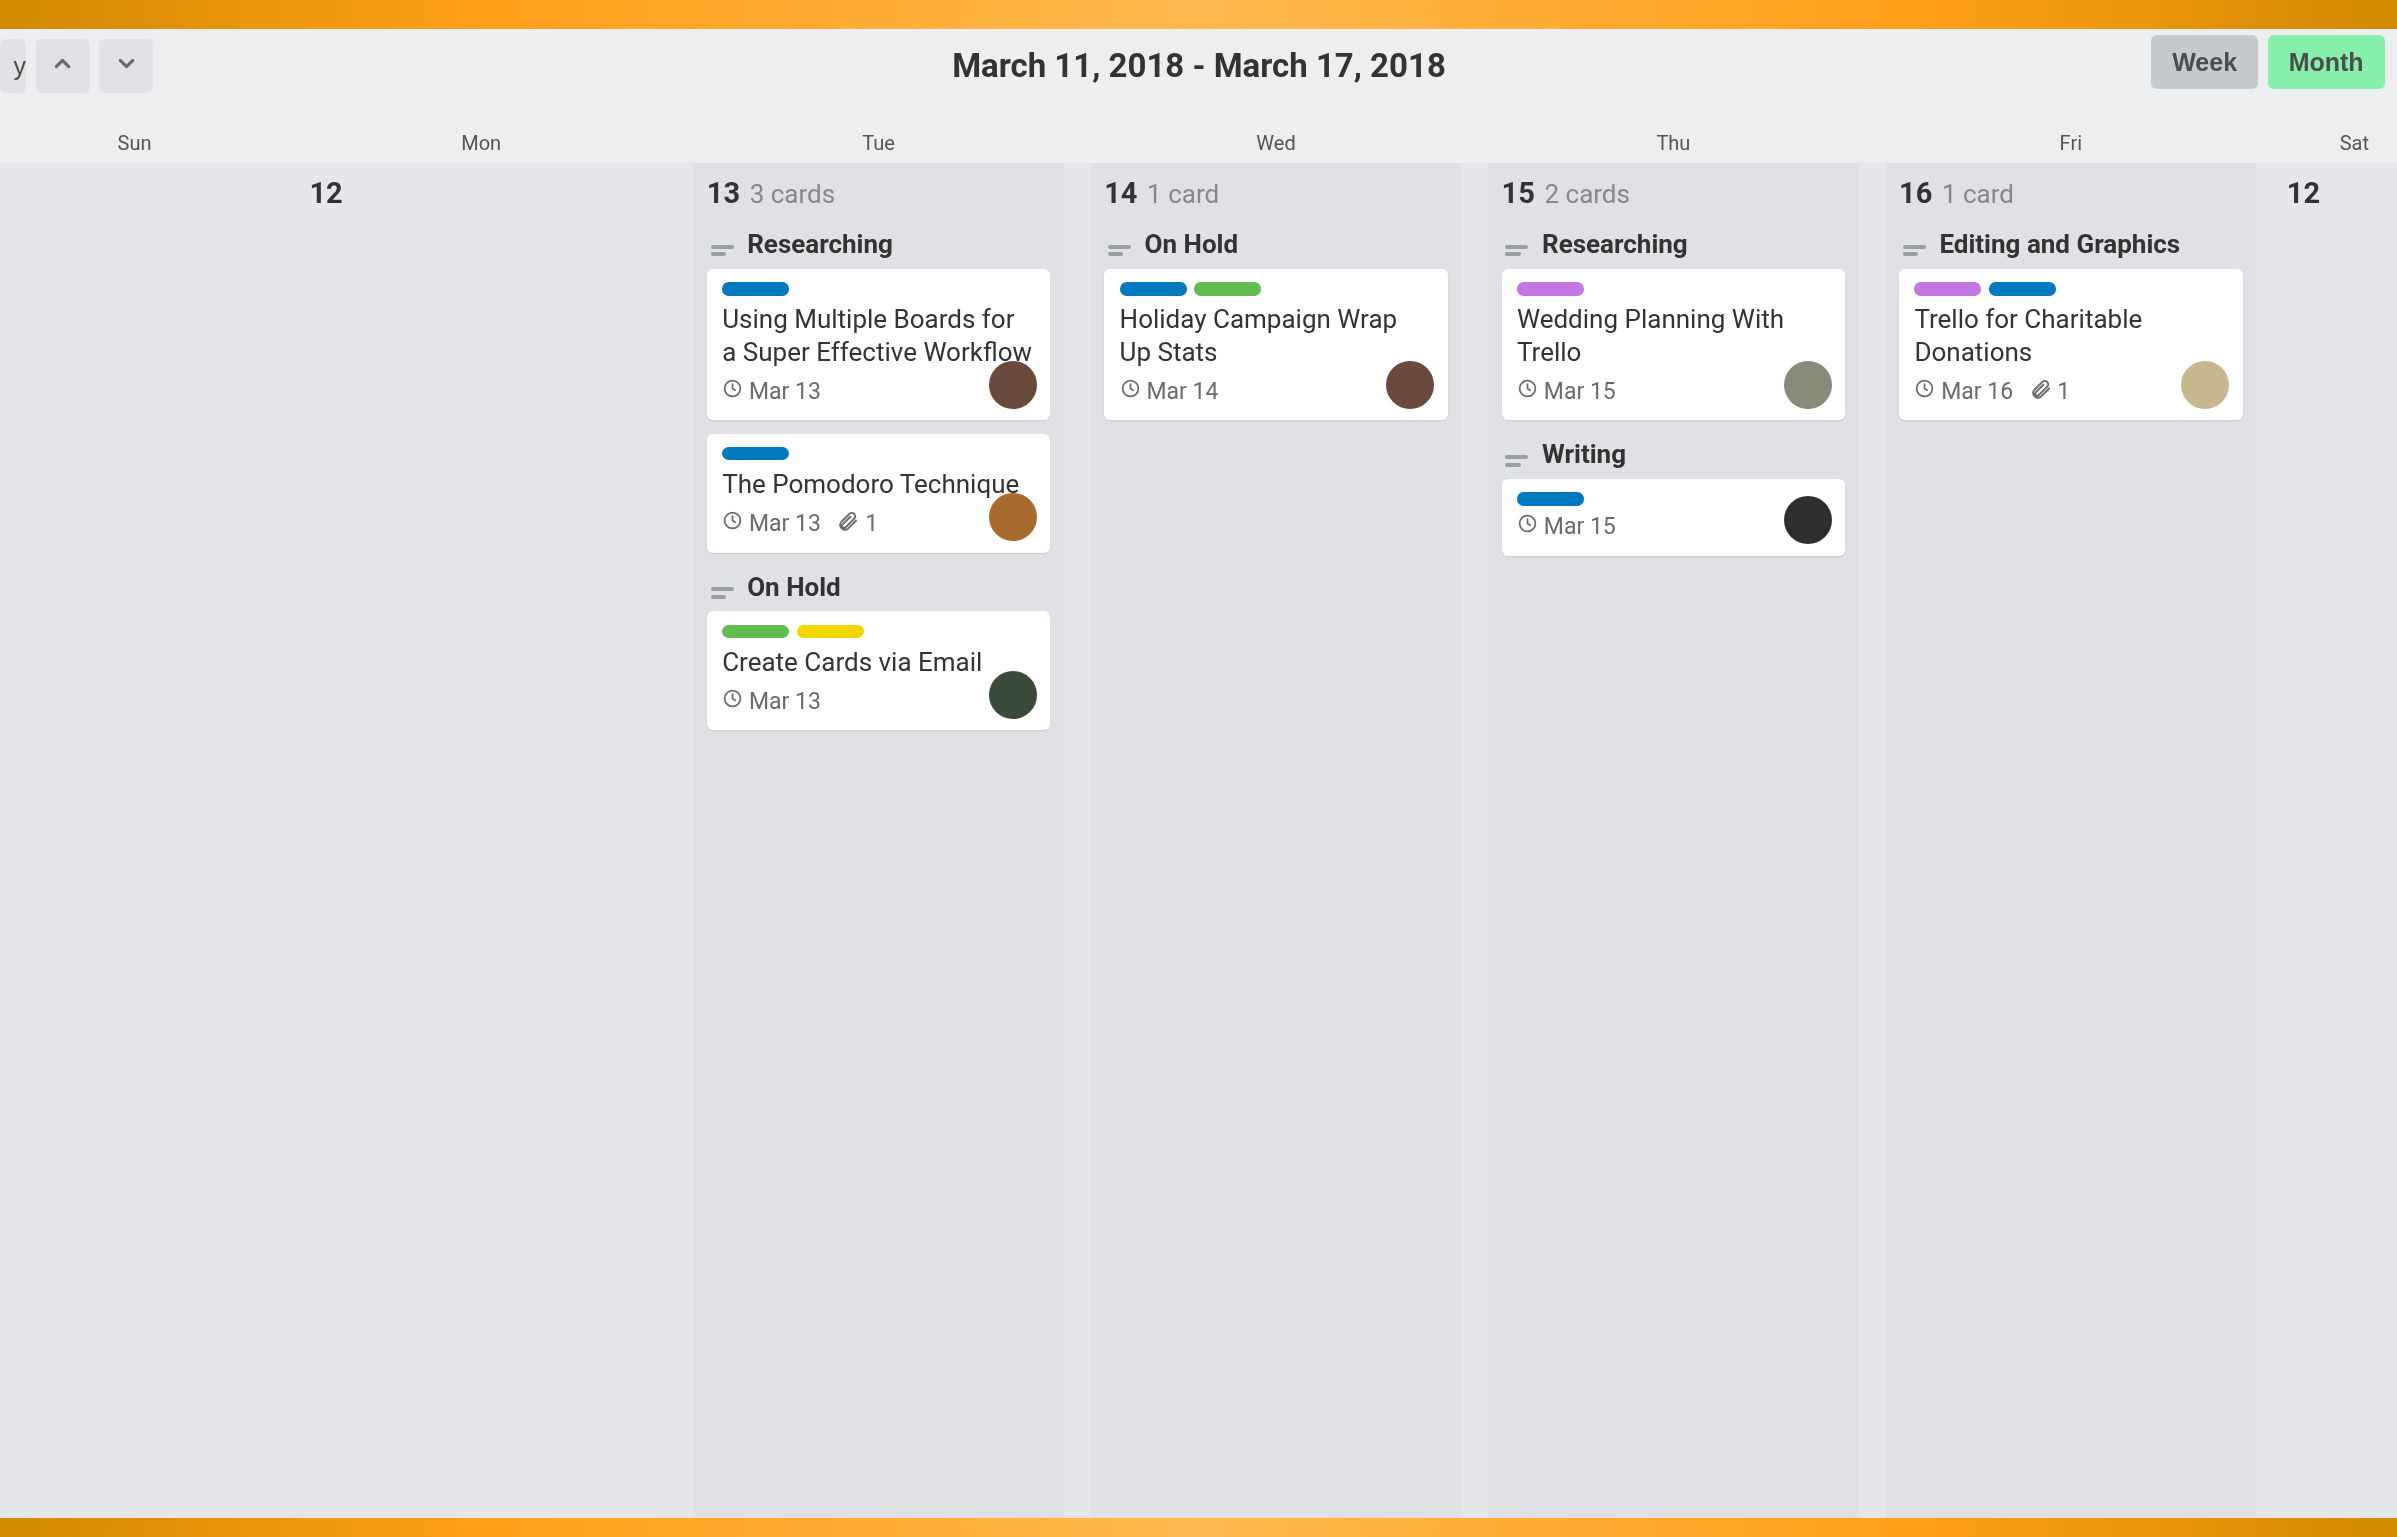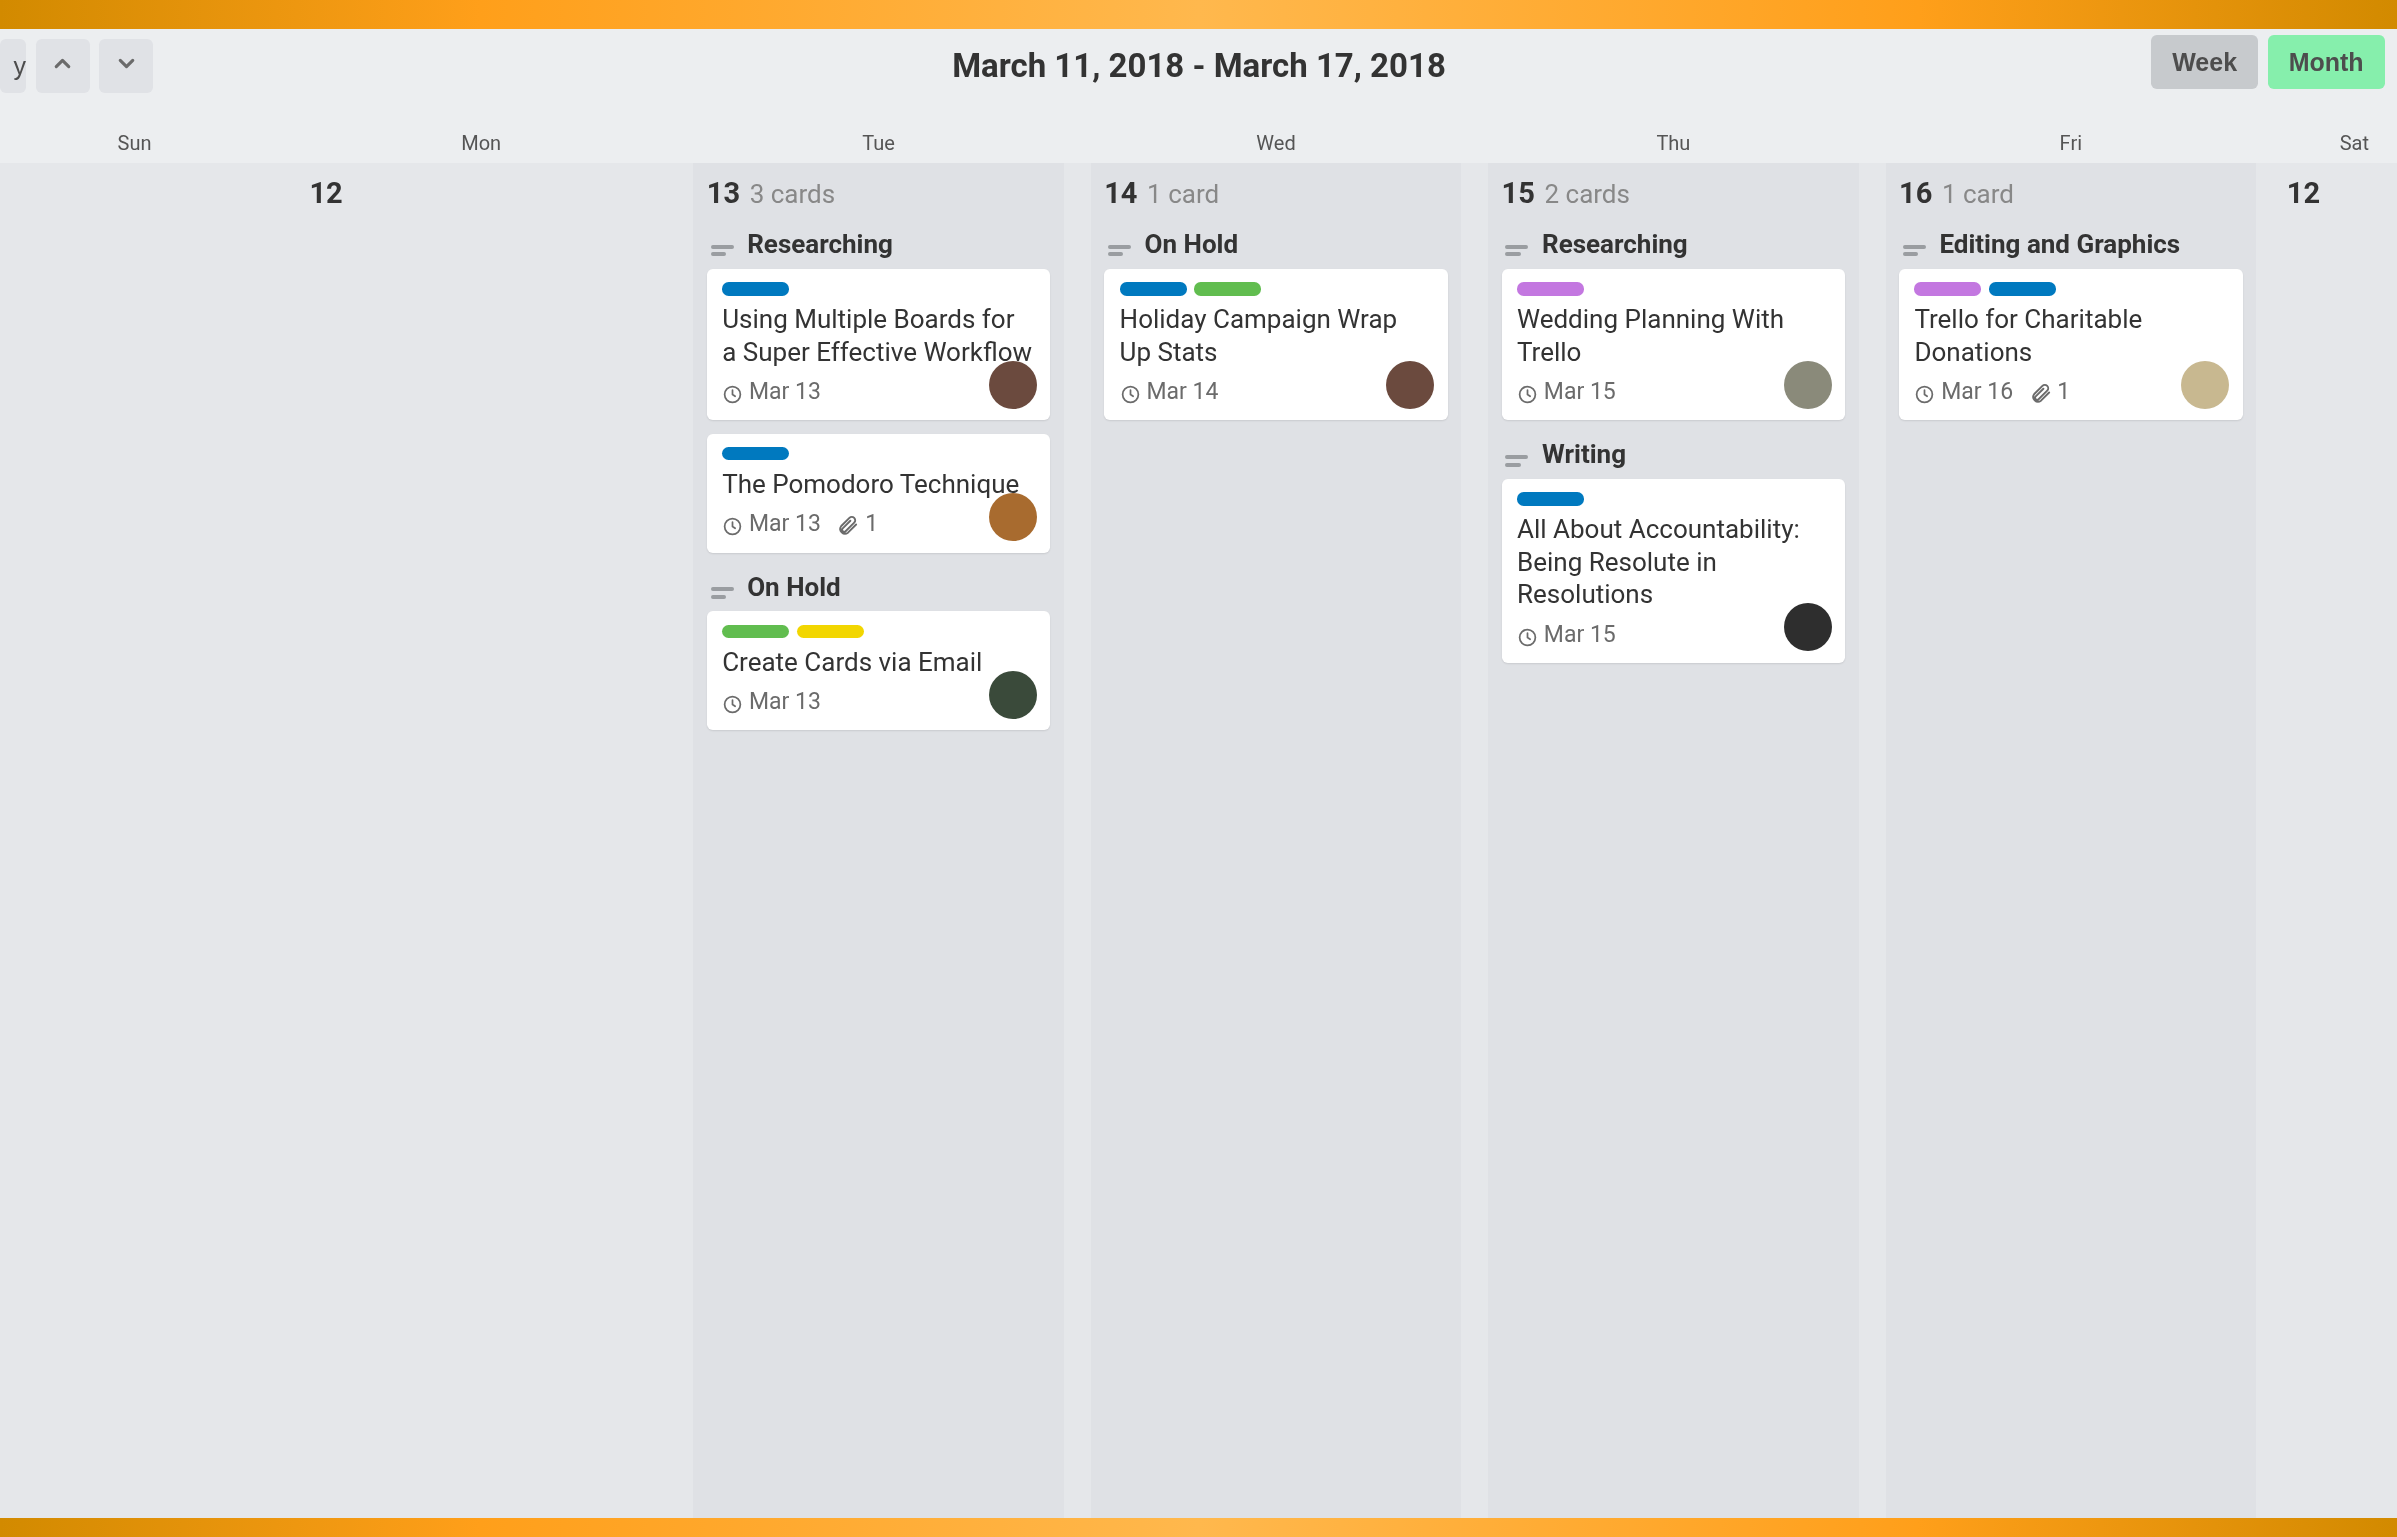--- a/index.html
+++ b/index.html
@@ -186,21 +186,21 @@
     }
     .card-footer {
       display: flex;
       align-items: center;
       gap: 15.4px;
       color: #6b6b6b;
       font-size: 23px;
     }
     .clock-icon svg { width: 21px; height: 21px; display: block; }
     .attach-icon svg { width: 23px; height: 23px; display: block; }
-    .footer-item { display: flex; align-items: flex-end; gap: 5.8px; }
+    .footer-item { display: flex; align-items: flex-start; gap: 5.8px; }
     .avatar {
       position: absolute;
       right: 13.4px;
       bottom: 11.5px;
       width: 48px;
       height: 48px;
       border-radius: 50%;
       display: flex;
       align-items: center;
       justify-content: center;
@@ -396,21 +396,20 @@
         <div class="avatar" style="background: rgb(138, 138, 122);"></div>
       </div>
       <div class="list-header">
         <span class="list-handle"></span>
         <span class="list-name">Writing</span>
       </div>
       <div class="card">
         <div class="labels">
           <span class="label blue"></span>
         </div>
-        <div class="card-title">All About Accountability: Being Resolute in Resolutions</div>
         <div class="card-footer">
           <span class="footer-item">
             <span class="clock-icon">
               <svg viewBox="0 0 24 24" fill="none" stroke="#6b6b6b" stroke-width="2" stroke-linecap="round" stroke-linejoin="round">
                 <circle cx="12" cy="12" r="9"></circle>
                 <polyline points="12 7 12 12 15 14"></polyline>
               </svg>
             </span>
             <span>Mar 15</span>
           </span>

